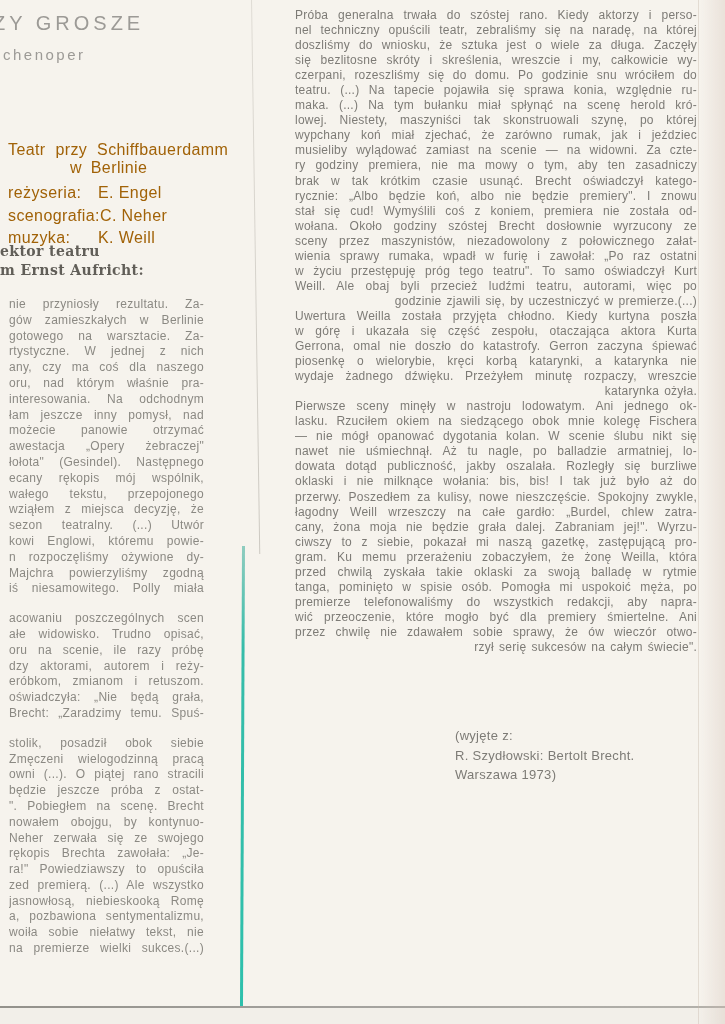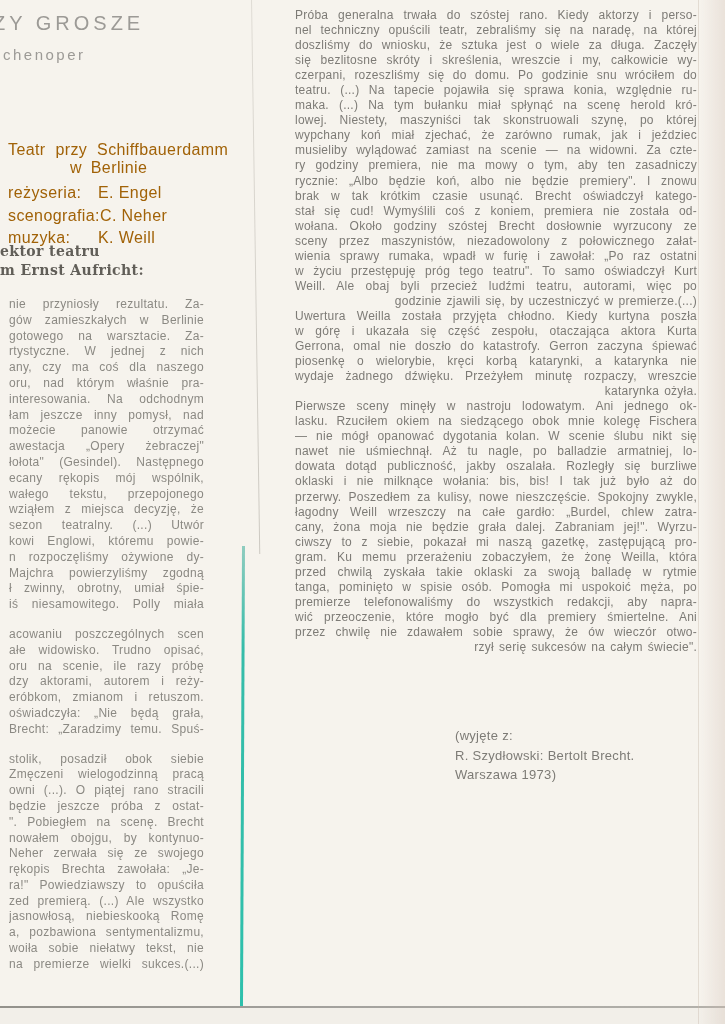--- a/index.html
+++ b/index.html
@@ -114,21 +114,20 @@
       <div class="jline">możecie panowie otrzymać</div>
       <div class="jline">awestacja „Opery żebraczej"</div>
       <div class="jline">łołota" (Gesindel). Następnego</div>
       <div class="jline">ecany rękopis mój wspólnik,</div>
       <div class="jline">wałego tekstu, przepojonego</div>
       <div class="jline">wziąłem z miejsca decyzję, że</div>
       <div class="jline">sezon teatralny. (...) Utwór</div>
       <div class="jline">kowi Englowi, któremu powie-</div>
       <div class="jline">n rozpoczęliśmy ożywione dy-</div>
       <div class="jline">Majchra powierzyliśmy zgodną</div>
-      <div class="jline">ł zwinny, obrotny, umiał śpie-</div>
       <div class="jline">iś niesamowitego. Polly miała</div>
     </div>
     <div class="block">
       <div class="jline">acowaniu poszczególnych scen</div>
       <div class="jline">ałe widowisko. Trudno opisać,</div>
       <div class="jline">oru na scenie, ile razy próbę</div>
       <div class="jline">dzy aktorami, autorem i reży-</div>
       <div class="jline">eróbkom, zmianom i retuszom.</div>
       <div class="jline">oświadczyła: „Nie będą grała,</div>
       <div class="jline">Brecht: „Zaradzimy temu. Spuś-</div>
@@ -157,22 +156,22 @@
       <div class="jline">nel techniczny opuścili teatr, zebraliśmy się na naradę, na której</div>
       <div class="jline">doszliśmy do wniosku, że sztuka jest o wiele za długa. Zaczęły</div>
       <div class="jline">się bezlitosne skróty i skreślenia, wreszcie i my, całkowicie wy-</div>
       <div class="jline">czerpani, rozeszliśmy się do domu. Po godzinie snu wróciłem do</div>
       <div class="jline">teatru. (...) Na tapecie pojawiła się sprawa konia, względnie ru-</div>
       <div class="jline">maka. (...) Na tym bułanku miał spłynąć na scenę herold kró-</div>
       <div class="jline">lowej. Niestety, maszyniści tak skonstruowali szynę, po której</div>
       <div class="jline">wypchany koń miał zjechać, że zarówno rumak, jak i jeździec</div>
       <div class="jline">musieliby wylądować zamiast na scenie — na widowni. Za czte-</div>
       <div class="jline">ry godziny premiera, nie ma mowy o tym, aby ten zasadniczy</div>
+      <div class="jline">brak w tak krótkim czasie usunąć. Brecht oświadczył katego-</div>
       <div class="jline">rycznie: „Albo będzie koń, albo nie będzie premiery". I znowu</div>
-      <div class="jline">brak w tak krótkim czasie usunąć. Brecht oświadczył katego-</div>
       <div class="jline">stał się cud! Wymyślili coś z koniem, premiera nie została od-</div>
       <div class="jline">wołana. Około godziny szóstej Brecht dosłownie wyrzucony ze</div>
       <div class="jline">sceny przez maszynistów, niezadowolony z połowicznego załat-</div>
       <div class="jline">wienia sprawy rumaka, wpadł w furię i zawołał: „Po raz ostatni</div>
       <div class="jline">w życiu przestępuję próg tego teatru". To samo oświadczył Kurt</div>
       <div class="jline">Weill. Ale obaj byli przecież ludźmi teatru, autorami, więc po</div>
       <div class="lline">godzinie zjawili się, by uczestniczyć w premierze.(...)</div>
     </div>
     <div class="para">
       <div class="jline">Uwertura Weilla została przyjęta chłodno. Kiedy kurtyna poszła</div>

